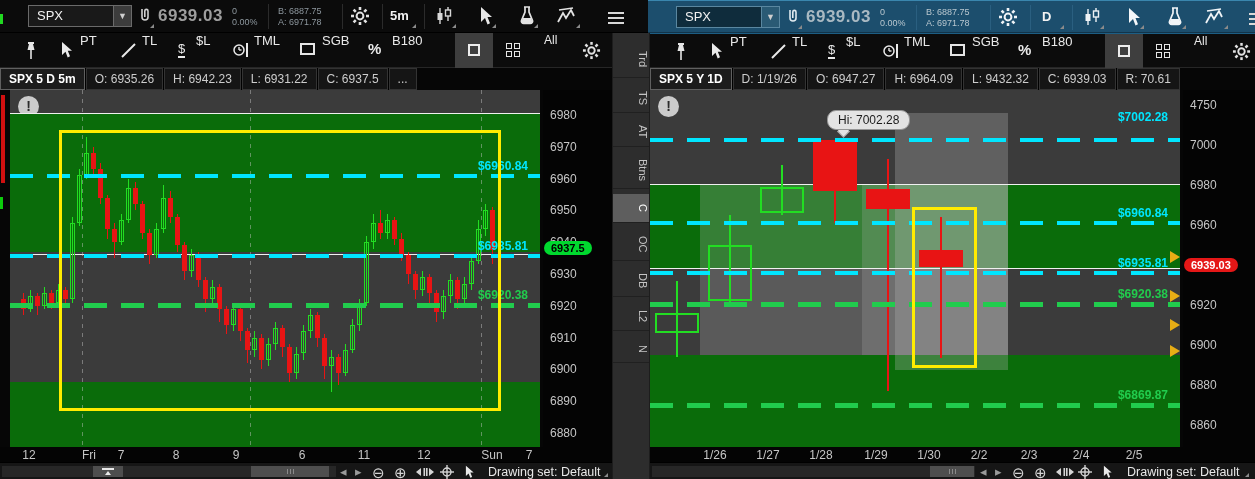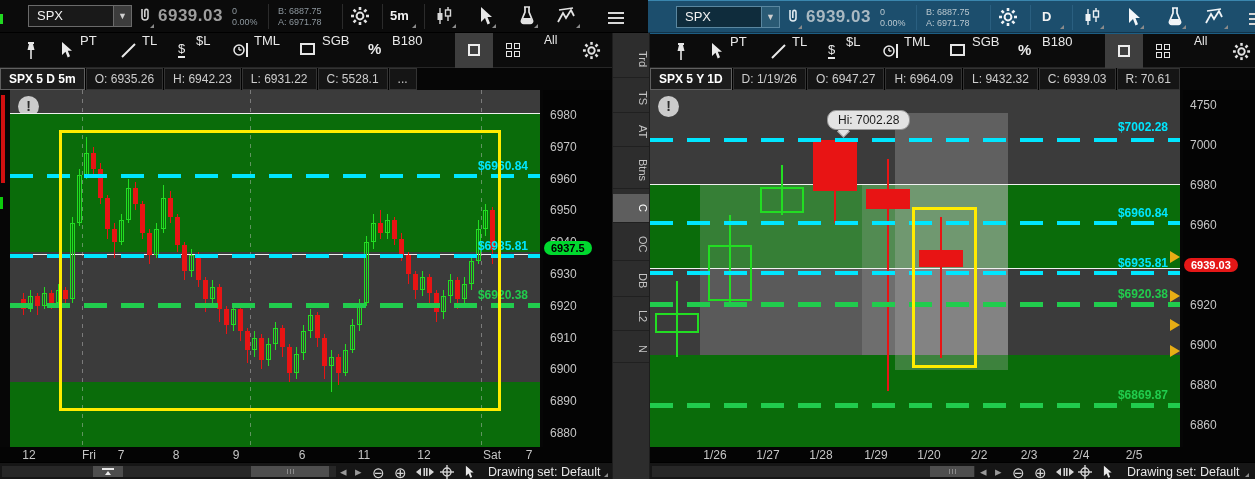--- a/index.html
+++ b/index.html
@@ -268,21 +268,21 @@
             <line x1="14.2" y1="5.8" x2="16.4" y2="3.6"></line>
           </g>
         </svg>
     </div>
 
     <div class="hdr" style="left:0;top:35px">
       <span class="hcell htitle">SPX 5 D 5m</span>
       <span class="hcell">O: 6935.26</span>
       <span class="hcell">H: 6942.23</span>
       <span class="hcell">L: 6931.22</span>
-      <span class="hcell">C: 5528.1</span>
+      <span class="hcell">C: 6937.5</span>
       <span class="hcell">...</span>
     </div>
     <svg class="collapse" style="left:544px" width="24" height="20" viewBox="0 0 24 20">
       <path d="M14 2 l5 5 M19 7 v-4.2 M19 7 h-4.2" stroke="#d9d9d9" stroke-width="1.6" fill="none"></path>
       <path d="M10 18 l-5 -5 M5 13 v4.2 M5 13 h4.2" stroke="#d9d9d9" stroke-width="1.6" fill="none"></path>
       <path d="M7 9 C10 4 14 16 17 11" stroke="#d9d9d9" stroke-width="1.3" fill="none"></path>
       </svg>
 
     <div class="frag" style="left:1px;top:62px;width:4px;height:88px;background:#d01010"></div>
     <div class="frag" style="left:0;top:164px;width:3px;height:12px;background:#0ccc0c"></div>
@@ -456,21 +456,21 @@
       </div>
     <div class="xaxis" id="xaxL" style="left:0;top:414px;width:612px">
         <div class="xtick" style="position: absolute; left: 29px; top: 1px; font-size: 12px; color: rgb(198, 198, 198);">12</div>
         <div class="xtick" style="position: absolute; left: 89px; top: 1px; font-size: 12px; color: rgb(198, 198, 198);">Fri</div>
         <div class="xtick" style="position: absolute; left: 121px; top: 1px; font-size: 12px; color: rgb(198, 198, 198);">7</div>
         <div class="xtick" style="position: absolute; left: 176px; top: 1px; font-size: 12px; color: rgb(198, 198, 198);">8</div>
         <div class="xtick" style="position: absolute; left: 236px; top: 1px; font-size: 12px; color: rgb(198, 198, 198);">9</div>
         <div class="xtick" style="position: absolute; left: 302px; top: 1px; font-size: 12px; color: rgb(198, 198, 198);">6</div>
         <div class="xtick" style="position: absolute; left: 364px; top: 1px; font-size: 12px; color: rgb(198, 198, 198);">11</div>
         <div class="xtick" style="position: absolute; left: 424px; top: 1px; font-size: 12px; color: rgb(198, 198, 198);">12</div>
-        <div class="xtick" style="position: absolute; left: 492px; top: 1px; font-size: 12px; color: rgb(198, 198, 198);">Sat</div>
+        <div class="xtick" style="position: absolute; left: 492px; top: 1px; font-size: 12px; color: rgb(198, 198, 198);">Sun</div>
         <div class="xtick" style="position: absolute; left: 529px; top: 1px; font-size: 12px; color: rgb(198, 198, 198);">7</div>
       </div>
 
     <div class="bbar" style="left:0;top:429px;width:612px">
       <span class="bicon" style="left:3px;color:#9a9a9a">◂</span>
       <div class="track" style="left:2px;width:334px">
         <div class="jumpbtn" style="left:91px">
             <div class="bar"></div>
             <div class="tri"></div>
           </div>
@@ -586,21 +586,21 @@
         <div style="position: absolute; left: 58px; top: 155px; width: 44px; height: 56px; z-index: 5; box-sizing: border-box; border: 2px solid rgb(34, 221, 34);"></div>
         <div style="position: absolute; left: 131px; top: 75px; width: 2px; height: 50px; background: rgb(34, 221, 34); z-index: 4;"></div>
         <div style="position: absolute; left: 110px; top: 97px; width: 44px; height: 26px; z-index: 5; box-sizing: border-box; border: 2px solid rgb(34, 221, 34);"></div>
         <div style="position: absolute; left: 184px; top: 50.44px; width: 2px; height: 82.56px; background: rgb(232, 20, 20); z-index: 4;"></div>
         <div style="position: absolute; left: 163px; top: 50.44px; width: 44px; height: 50.56px; z-index: 5; box-sizing: border-box; background: rgb(232, 20, 20);"></div>
         <div style="position: absolute; left: 237px; top: 69px; width: 2px; height: 232px; background: rgb(232, 20, 20); z-index: 4;"></div>
         <div style="position: absolute; left: 216px; top: 99px; width: 44px; height: 20px; z-index: 5; box-sizing: border-box; background: rgb(232, 20, 20);"></div>
         <div style="position: absolute; left: 290px; top: 126.82px; width: 2px; height: 141.22px; background: rgb(232, 20, 20); z-index: 4;"></div>
         <div style="position: absolute; left: 269px; top: 160.46px; width: 44px; height: 16.48px; z-index: 5; box-sizing: border-box; background: rgb(232, 20, 20);"></div>
         <div style="position: absolute; left: 0px; right: 0px; top: 48.44px; height: 4px; z-index: 6; background: repeating-linear-gradient(90deg, rgb(0, 230, 255) 0px, rgb(0, 230, 255) 23px, transparent 23px, transparent 37px);"></div>
-        <div style="position: absolute; right: 12px; top: 30px; font-size: 12px; font-weight: bold; color: rgb(0, 230, 255); z-index: 6;">$7002.28</div>
+        <div style="position: absolute; right: 12px; top: 20px; font-size: 12px; font-weight: bold; color: rgb(0, 230, 255); z-index: 6;">$7002.28</div>
         <div style="position: absolute; left: 0px; right: 0px; top: 131.32px; height: 4px; z-index: 6; background: repeating-linear-gradient(90deg, rgb(0, 230, 255) 0px, rgb(0, 230, 255) 23px, transparent 23px, transparent 37px);"></div>
         <div style="position: absolute; right: 12px; top: 116.32px; font-size: 12px; font-weight: bold; color: rgb(0, 230, 255); z-index: 6;">$6960.84</div>
         <div style="position: absolute; left: 0px; right: 0px; top: 181.38px; height: 4px; z-index: 6; background: repeating-linear-gradient(90deg, rgb(0, 230, 255) 0px, rgb(0, 230, 255) 23px, transparent 23px, transparent 37px);"></div>
         <div style="position: absolute; right: 12px; top: 166.38px; font-size: 12px; font-weight: bold; color: rgb(0, 230, 255); z-index: 6;">$6935.81</div>
         <div style="position: absolute; left: 0px; right: 0px; top: 212.24px; height: 5px; z-index: 6; background: repeating-linear-gradient(90deg, rgb(33, 204, 77) 0px, rgb(33, 204, 77) 23px, transparent 23px, transparent 37px);"></div>
         <div style="position: absolute; right: 12px; top: 197.24px; font-size: 12px; font-weight: bold; color: rgb(33, 204, 77); z-index: 6;">$6920.38</div>
         <div style="position: absolute; left: 0px; right: 0px; top: 313.26px; height: 5px; z-index: 6; background: repeating-linear-gradient(90deg, rgb(33, 204, 77) 0px, rgb(33, 204, 77) 23px, transparent 23px, transparent 37px);"></div>
         <div style="position: absolute; right: 12px; top: 298.26px; font-size: 12px; font-weight: bold; color: rgb(33, 204, 77); z-index: 6;">$6869.87</div>
         <div style="position: absolute; left: 262px; top: 117px; width: 65px; height: 161px; border: 3px solid rgb(255, 236, 0); box-sizing: border-box; z-index: 7;"></div>
         <div style="position: absolute; right: 0px; top: 161px; width: 0px; height: 0px; z-index: 8; border-top: 6px solid transparent; border-bottom: 6px solid transparent; border-left: 10px solid rgb(232, 174, 21);"></div>
@@ -619,21 +619,21 @@
         <div style="position: absolute; left: 7px; top: 248px; font-size: 12px; color: rgb(198, 198, 198);">6900</div>
         <div style="position: absolute; left: 7px; top: 288px; font-size: 12px; color: rgb(198, 198, 198);">6880</div>
         <div style="position: absolute; left: 7px; top: 328px; font-size: 12px; color: rgb(198, 198, 198);">6860</div>
         <div style="position: absolute; left: 1px; top: 167.94px; padding: 1px 7px; border-radius: 8px; font-size: 11px; font-weight: bold; background: rgb(229, 23, 23); color: rgb(255, 255, 255);">6939.03</div>
       </div>
     <div class="xaxis" id="xaxR" style="left:0;top:414px;width:605px">
         <div class="xtick" style="position: absolute; left: 65px; top: 1px; font-size: 12px; color: rgb(198, 198, 198);">1/26</div>
         <div class="xtick" style="position: absolute; left: 118px; top: 1px; font-size: 12px; color: rgb(198, 198, 198);">1/27</div>
         <div class="xtick" style="position: absolute; left: 171px; top: 1px; font-size: 12px; color: rgb(198, 198, 198);">1/28</div>
         <div class="xtick" style="position: absolute; left: 226px; top: 1px; font-size: 12px; color: rgb(198, 198, 198);">1/29</div>
-        <div class="xtick" style="position: absolute; left: 279px; top: 1px; font-size: 12px; color: rgb(198, 198, 198);">1/20</div>
+        <div class="xtick" style="position: absolute; left: 279px; top: 1px; font-size: 12px; color: rgb(198, 198, 198);">1/30</div>
         <div class="xtick" style="position: absolute; left: 329px; top: 1px; font-size: 12px; color: rgb(198, 198, 198);">2/2</div>
         <div class="xtick" style="position: absolute; left: 379px; top: 1px; font-size: 12px; color: rgb(198, 198, 198);">2/3</div>
         <div class="xtick" style="position: absolute; left: 431px; top: 1px; font-size: 12px; color: rgb(198, 198, 198);">2/4</div>
         <div class="xtick" style="position: absolute; left: 484px; top: 1px; font-size: 12px; color: rgb(198, 198, 198);">2/5</div>
       </div>
 
     <div class="bbar" style="left:0;top:429px;width:605px">
       <span class="bicon" style="left:3px;color:#9a9a9a">◂</span>
       <div class="track" style="left:2px;width:323px">
         <div class="handle" style="left:278px;width:44px">

